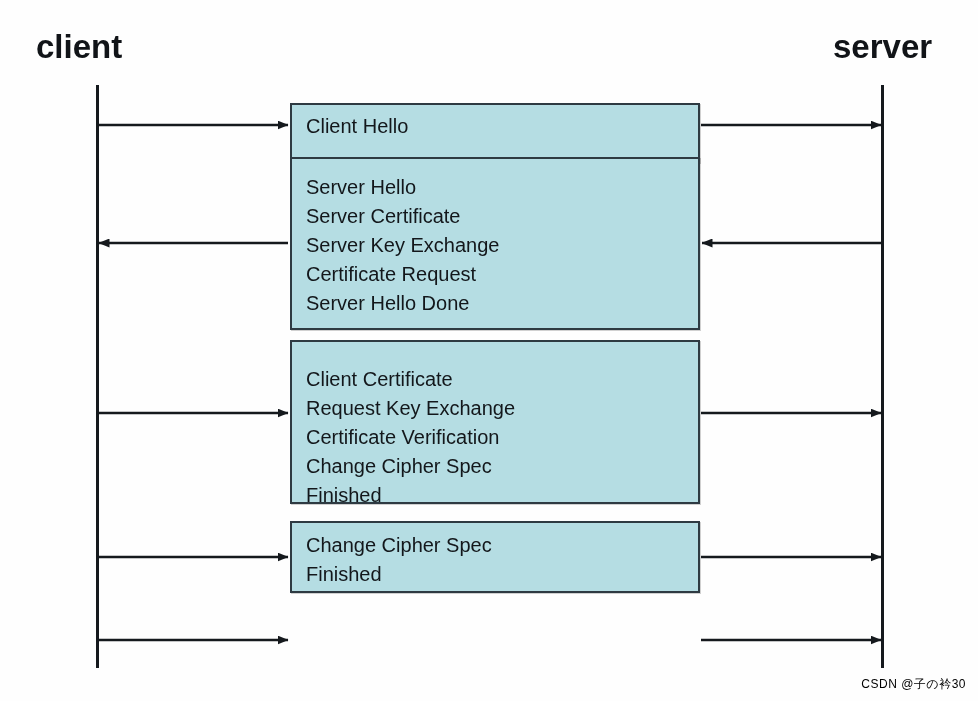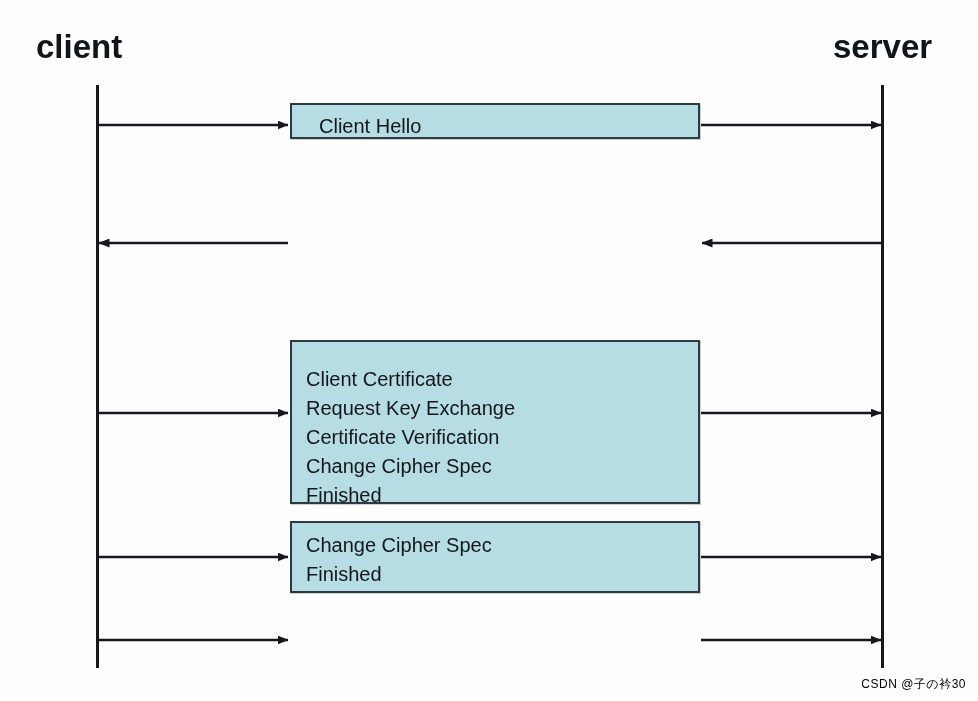--- a/index.html
+++ b/index.html
@@ -63,21 +63,21 @@
   }
   .message-line {
     font-family: "Liberation Sans", sans-serif;
     font-size: 20px;
     line-height: 29px;
     color: #13171b;
     white-space: nowrap;
   }
 
   
-  #box-1 { top: 103px;  height: 36px; padding-left: 13px; }
+  #box-1 { top: 103px;  height: 60px; }
   #box-2 { top: 157px;  height: 173px; }
   #box-3 { top: 340px;  height: 164px; }
   #box-4 { top: 521px;  height: 72px; }
   #box-5 { top: 617px;  height: 45px; }
 
   #box-1 .message-lines { padding-top: 7px; }
   #box-4 .message-lines { padding-top: 8px; }
   #box-5 .message-lines { padding-top: 7px; }
   #box-2 .message-lines { padding-top: 14px; }
   #box-3 .message-lines { padding-top: 23px; }
@@ -116,20 +116,29 @@
   <div class="lifeline" id="lifeline-client"></div>
 
   <div class="lifeline" id="lifeline-server"></div>
 
   <div class="message-box" id="box-1">
     <div class="message-lines">
       <div class="message-line">Client Hello</div>
     </div>
   </div>
 
+  <div class="message-box" id="box-2">
+    <div class="message-lines">
+      <div class="message-line">Server Hello</div>
+      <div class="message-line">Server Certificate</div>
+      <div class="message-line">Server Key Exchange</div>
+      <div class="message-line">Certificate Request</div>
+      <div class="message-line">Server Hello Done</div>
+    </div>
+  </div>
 
   <div class="message-box" id="box-3">
     <div class="message-lines">
       <div class="message-line">Client Certificate</div>
       <div class="message-line">Request Key Exchange</div>
       <div class="message-line">Certificate Verification</div>
       <div class="message-line">Change Cipher Spec</div>
       <div class="message-line">Finished</div>
     </div>
   </div>

